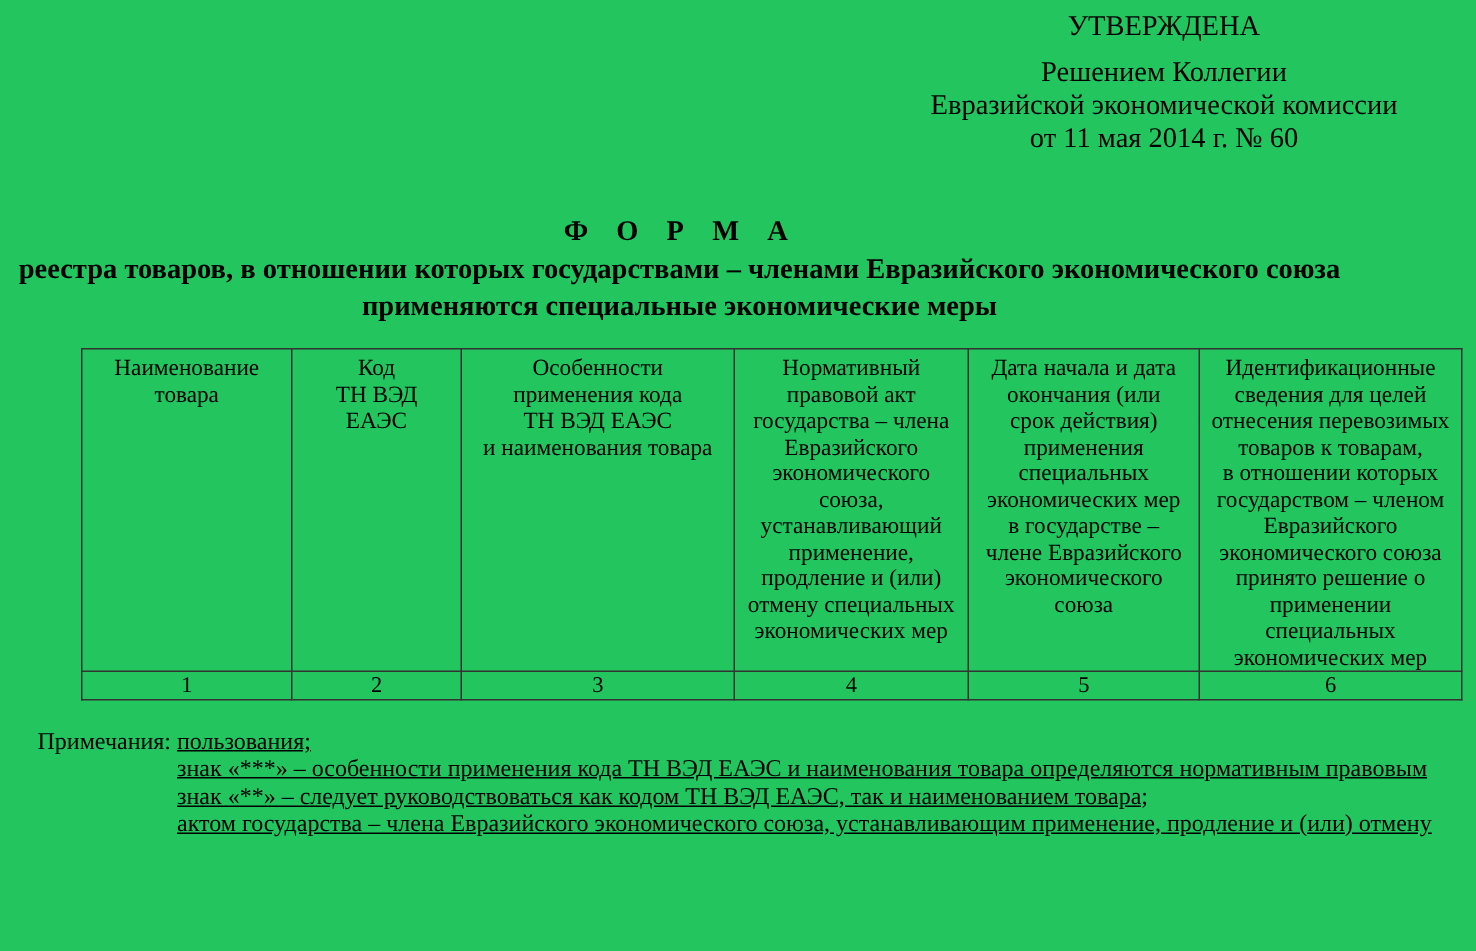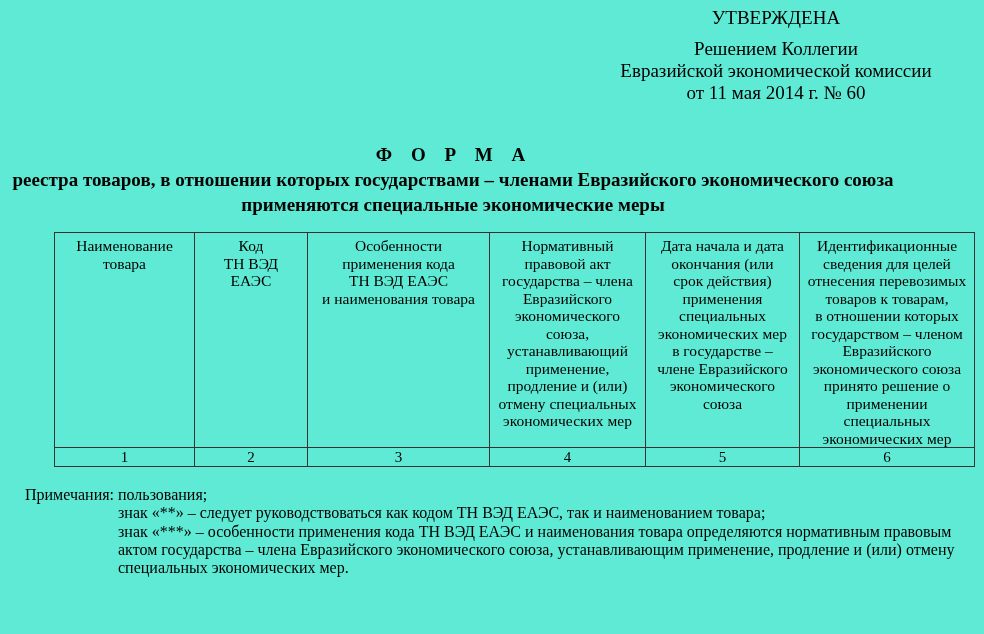--- a/index.html
+++ b/index.html
@@ -4,21 +4,21 @@
 <style>
   * { margin: 0; padding: 0; box-sizing: border-box; }
   html, body { background: #ffffff; }
   body {
     width: 984px; height: 634px;
     font-family: "Liberation Serif", "DejaVu Serif", serif;
     color: #000;
     position: relative;
     overflow: hidden;
   }
-  .page { position: absolute; inset: 0; background: #5eead4; }
+  .page { position: absolute; inset: 0; background: #22c55e; }
 
   
   .approval {
     position: absolute;
     top: 7px; left: 608px; width: 336px;
     text-align: center;
     font-size: 19px; line-height: 22px;
   }
   .approval .stamp { margin-bottom: 9px; }
 
@@ -60,21 +60,21 @@
     padding: 0;
     line-height: 17px;
     font-size: 15px;
     vertical-align: middle;
   }
 
   
   .notes {
     position: absolute;
     top: 486px; left: 25px; width: 940px;
-    font-size: 16px; line-height: 18.3px;
+    font-size: 16px; line-height: 18.3px; text-decoration: underline;
   }
   .notes-label { position: absolute; left: 0; top: 0; white-space: nowrap; }
   .notes-lines { margin-left: 93px; }
   .notes-lines .note-line { white-space: nowrap; }
 </style>
 </head>
 <body>
 
 <div class="page">
 
@@ -156,20 +156,19 @@
           <td>6</td>
         </tr>
       </tbody>
     </table>
   </div>
 
   <div class="notes">
     <span class="notes-label">Примечания:</span>
     <div class="notes-lines">
       <div class="note-line">пользования;</div>
+      <div class="note-line">знак «***» – особенности применения кода ТН ВЭД ЕАЭС и наименования товара определяются нормативным правовым</div>
       <div class="note-line">знак «**» – следует руководствоваться как кодом ТН ВЭД ЕАЭС, так и наименованием товара;</div>
-      <div class="note-line">знак «***» – особенности применения кода ТН ВЭД ЕАЭС и наименования товара определяются нормативным правовым</div>
       <div class="note-line">актом государства – члена Евразийского экономического союза, устанавливающим применение, продление и (или) отмену</div>
-      <div class="note-line">специальных экономических мер.</div>
     </div>
   </div>
 
 </div>
 
 </body></html>

